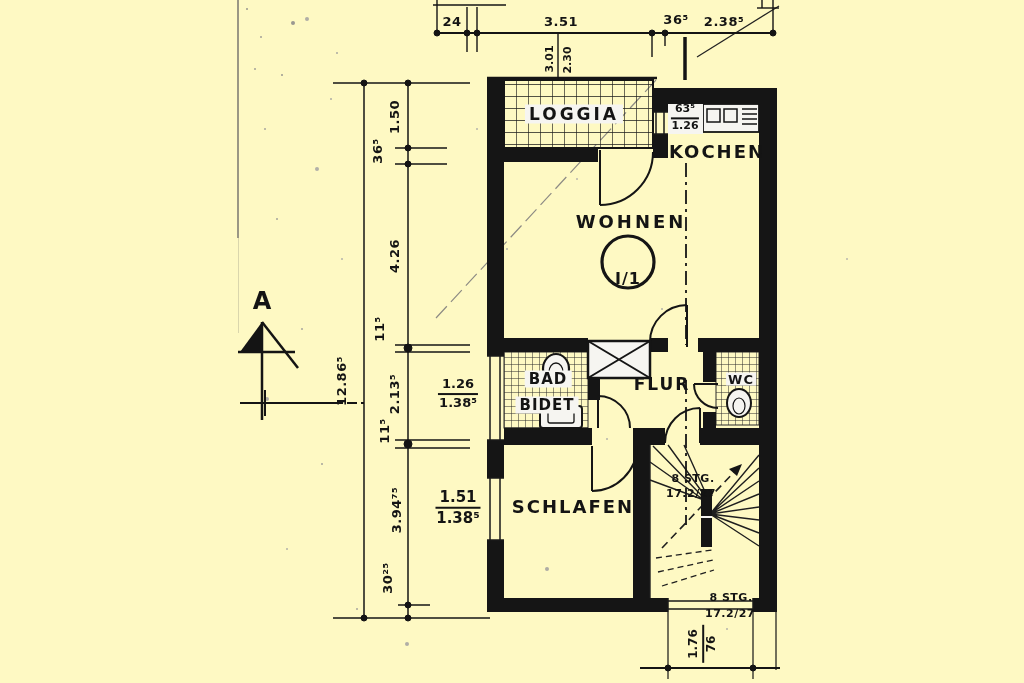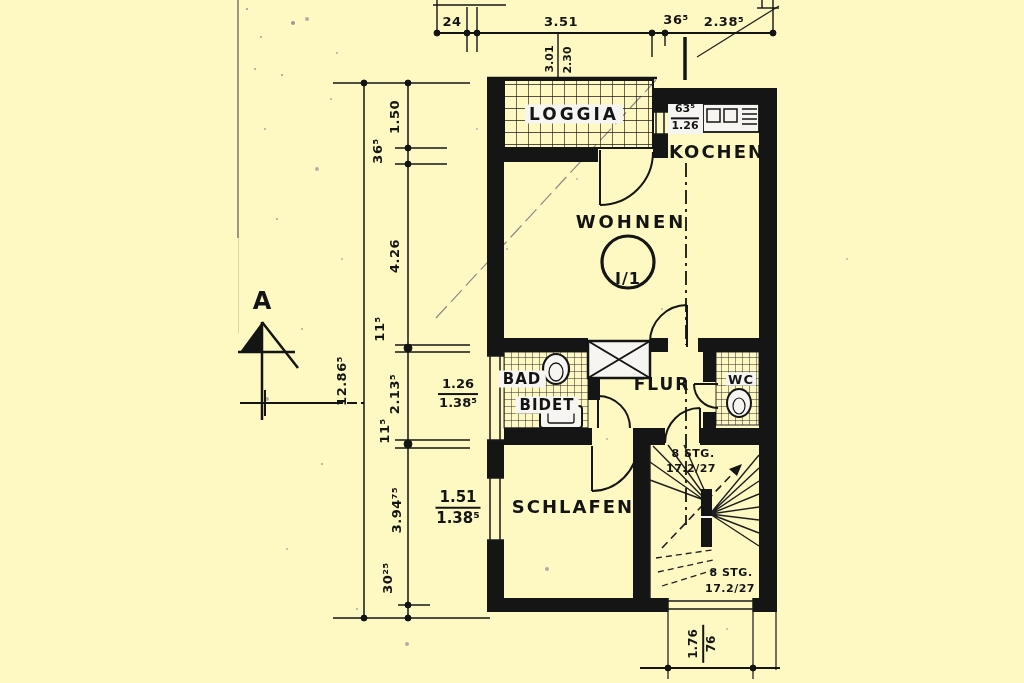--- a/index.html
+++ b/index.html
@@ -11,21 +11,21 @@
   .room{letter-spacing:3px;font-size:18px;}
   .room-sm{letter-spacing:1px;font-size:15px;}
   .boxed{background:#f6f5f1;padding:1px 4px;}
   .dim{font-size:13px;letter-spacing:0.5px;}
   .dim-sm{font-size:11px;}
   .frac{position:absolute;transform:translate(-50%,-50%);text-align:center;font-weight:bold;
         color:#141414;line-height:1.15;}
   .frac .ft{display:block;border-bottom:2px solid #141414;padding:0 4px 1px 4px;}
   .frac .fb{display:block;padding-top:1px;}
   .frac-rot{transform:translate(-50%,-50%) rotate(-90deg);}
-  .stair-note{font-size:11px;letter-spacing:0.5px;}
+  .stair-note{font-size:11px;letter-spacing:0.5px;margin-top:25px;}
   svg{position:absolute;left:0;top:0;}
   .edge-line{position:absolute;background:#6f6e69;}
   .speck{position:absolute;width:2px;height:2px;border-radius:50%;background:#98968e;
          box-shadow:14px 28px 0 0 #a3a199, 60px 10px 0 1px #b0aea6, 35px 66px 0 0 #9a9890,
            90px 44px 0 0 #aaa8a0, 18px 120px 0 0 #a8a69e, 70px 160px 0 1px #b2b0a8,
            30px 210px 0 0 #a5a39b, 95px 250px 0 0 #b5b3ab, 55px 320px 0 0 #a8a69e,
            20px 390px 0 1px #b0aea6, 75px 455px 0 0 #a5a39b, 40px 540px 0 0 #b2b0a8,
            110px 600px 0 0 #a8a69e, 160px 635px 0 1px #b0aea6, 230px 120px 0 0 #b5b3ab,
            260px 240px 0 0 #b2b0a8, 330px 170px 0 0 #b8b6ae, 415px 300px 0 0 #b2b0a8,
            300px 560px 0 1px #aeaca4, 480px 620px 0 0 #b5b3ab, 520px 90px 0 0 #bbb9b1,
@@ -242,21 +242,21 @@
     <span class="fb">1.26</span>
   </div>
   <div class="frac frac-rot" style="left:703px;top:644px;font-size:12px;">
     <span class="ft">1.76</span>
     <span class="fb">76</span>
   </div>
 
   <div class="lbl room boxed" style="left:574px;top:114px;font-size:17px;">LOGGIA</div>
   <div class="lbl room" style="left:717px;top:152px;letter-spacing:2px;">KOCHEN</div>
   <div class="lbl room" style="left:631px;top:222px;">WOHNEN</div>
-  <div class="lbl room-sm boxed" style="left:522px;top:379px;">BAD</div>
+  <div class="lbl room-sm boxed" style="left:548px;top:379px;">BAD</div>
   <div class="lbl room-sm boxed" style="left:547px;top:405px;">BIDET</div>
   <div class="lbl room" style="left:662px;top:384px;font-size:17px;letter-spacing:2px;">FLUR</div>
   <div class="lbl boxed" style="left:741px;top:379px;font-size:13px;letter-spacing:1px;padding:0 2px;">WC</div>
   <div class="lbl room" style="left:573px;top:507px;letter-spacing:2px;">SCHLAFEN</div>
 
   <div class="lbl" style="left:628px;top:279px;font-size:16px;letter-spacing:1px;">I/1</div>
 
   <div class="lbl" style="left:262px;top:301px;font-size:24px;">A</div>
 
   <div class="lbl stair-note" style="left:693px;top:453px;">8 STG.</div>

